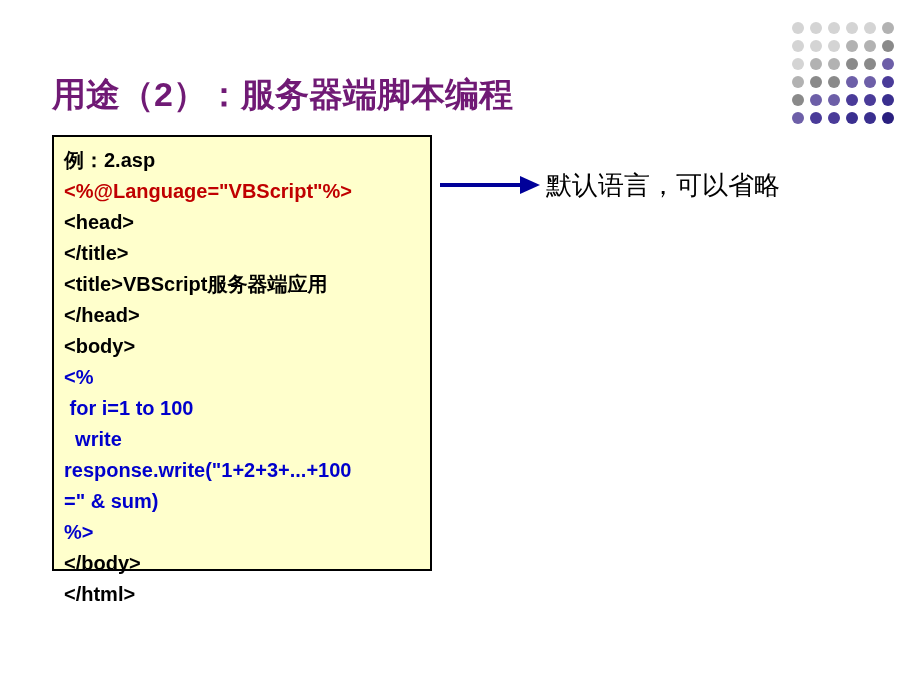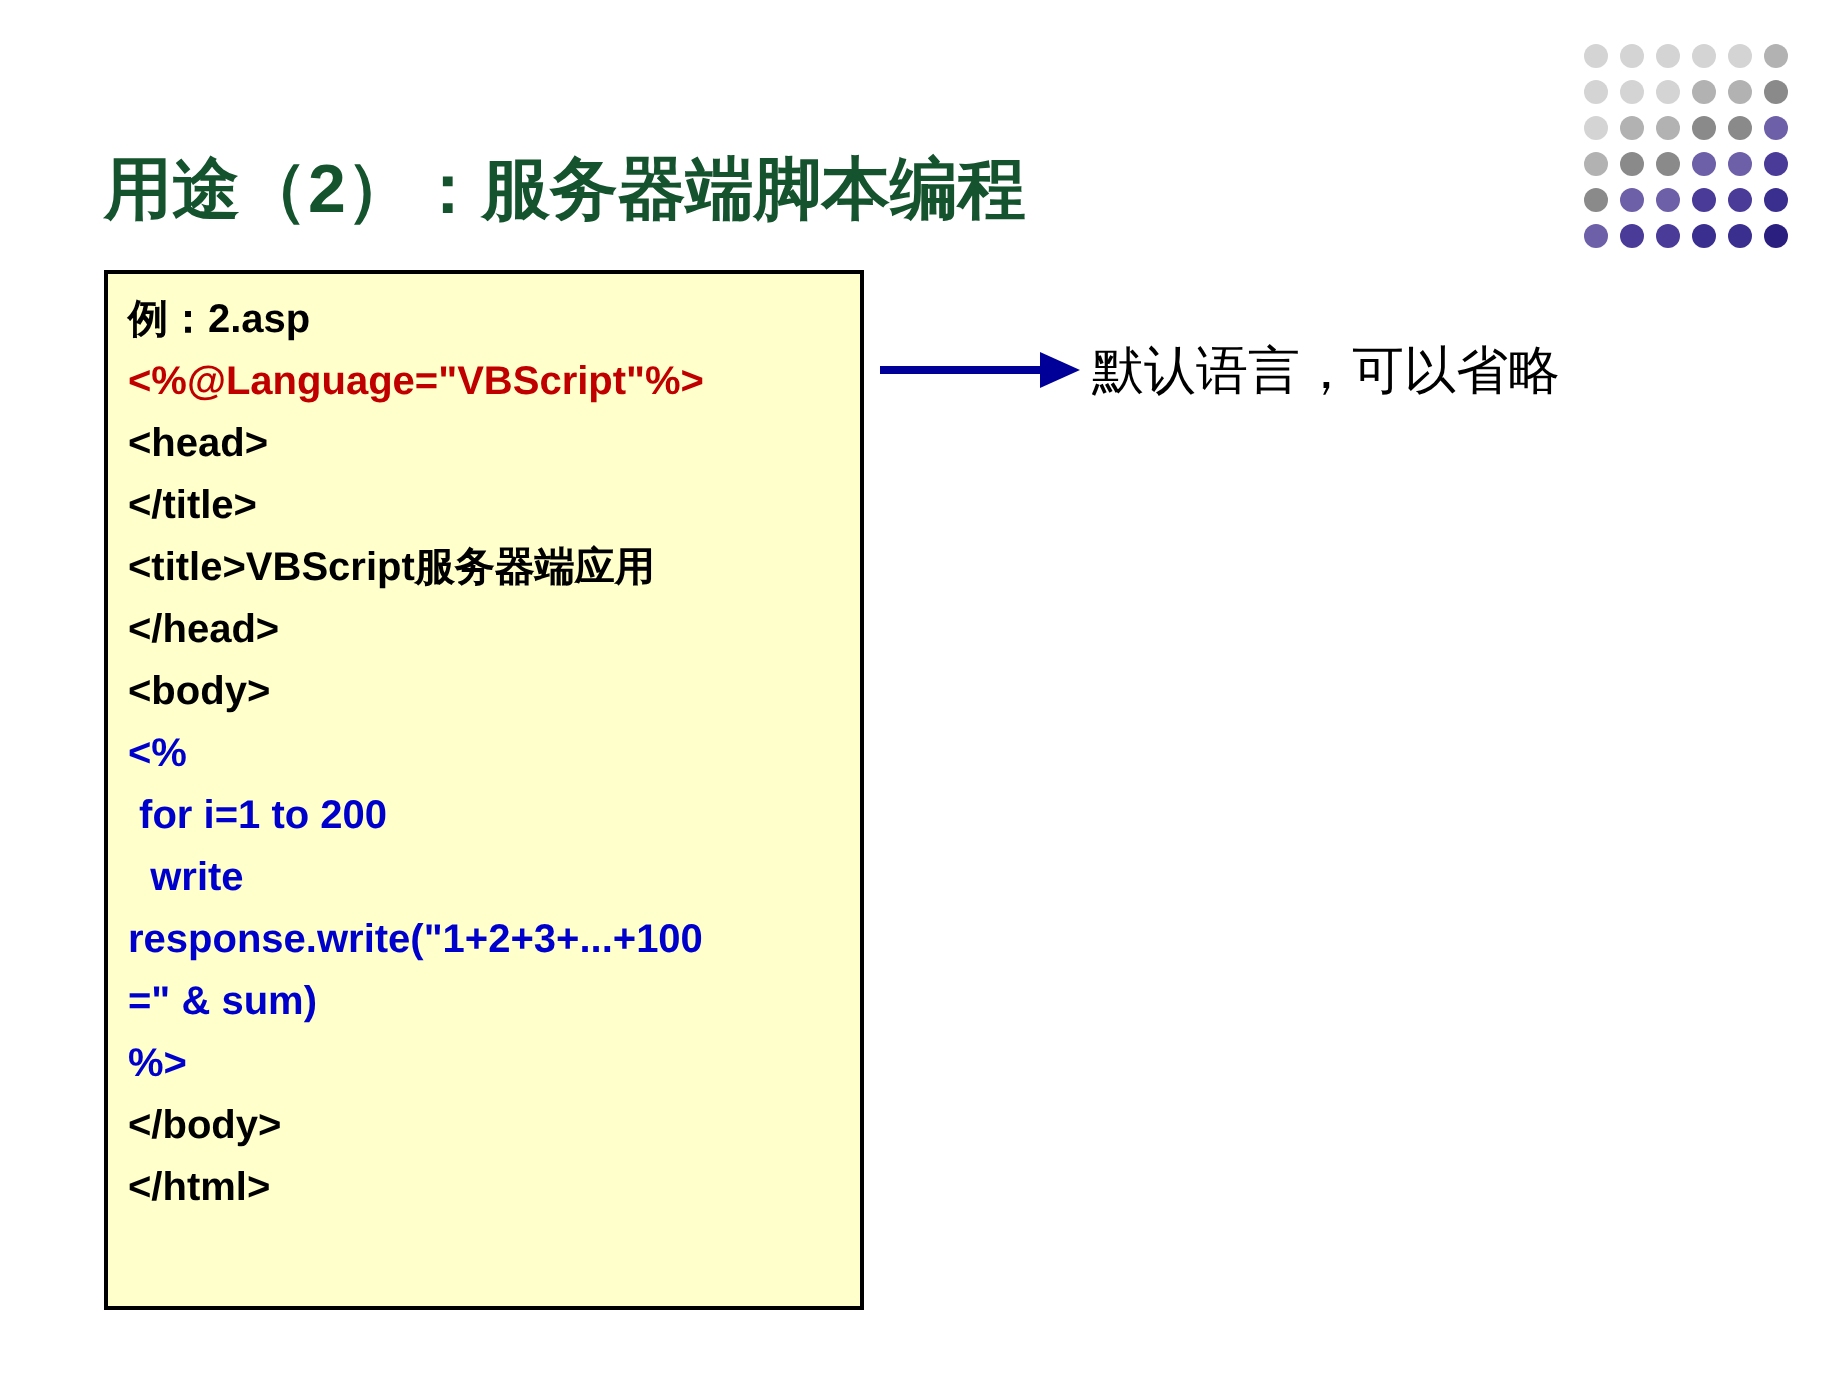--- a/index.html
+++ b/index.html
@@ -25,28 +25,28 @@
     height: 12px;
     border-radius: 50%;
     background: #ccc;
   }
   .slide-title {
     position: absolute;
     top: 72px;
     left: 52px;
     font-size: 34px;
     font-weight: bold;
-    color: #14532d;
+    color: #701a75;
   }
   .code-box {
     position: absolute;
     top: 135px;
     left: 52px;
     width: 380px;
-    height: 520px;
+    height: 436px;
     background: #ffffcc;
     border: 2px solid #000;
     padding: 8px 10px;
     font-family: Arial, "Microsoft YaHei", sans-serif;
     font-size: 20px;
     font-weight: bold;
     line-height: 1.55;
   }
   .code-line { white-space: pre; }
   .c-black { color: #000; }
@@ -115,21 +115,21 @@
 
 <div class="code-box">
   <div class="code-line c-black">例：2.asp</div>
   <div class="code-line c-red">&lt;%@Language="VBScript"%&gt;</div>
   <div class="code-line c-black">&lt;head&gt;</div>
   <div class="code-line c-black">&lt;/title&gt;</div>
   <div class="code-line c-black">&lt;title&gt;VBScript服务器端应用</div>
   <div class="code-line c-black">&lt;/head&gt;</div>
   <div class="code-line c-black">&lt;body&gt;</div>
   <div class="code-line c-blue">&lt;%</div>
-  <div class="code-line c-blue"> for i=1 to 200</div>
+  <div class="code-line c-blue"> for i=1 to 100</div>
   <div class="code-line c-blue">  write</div>
   <div class="code-line c-blue">response.write("1+2+3+...+100</div>
   <div class="code-line c-blue">=" &amp; sum)</div>
   <div class="code-line c-blue">%&gt;</div>
   <div class="code-line c-black">&lt;/body&gt;</div>
   <div class="code-line c-black">&lt;/html&gt;</div>
 </div>
 
 <svg class="arrow-svg" viewBox="0 0 100 30">
   <line x1="0" y1="15" x2="80" y2="15" stroke="#000099" stroke-width="4"></line>

